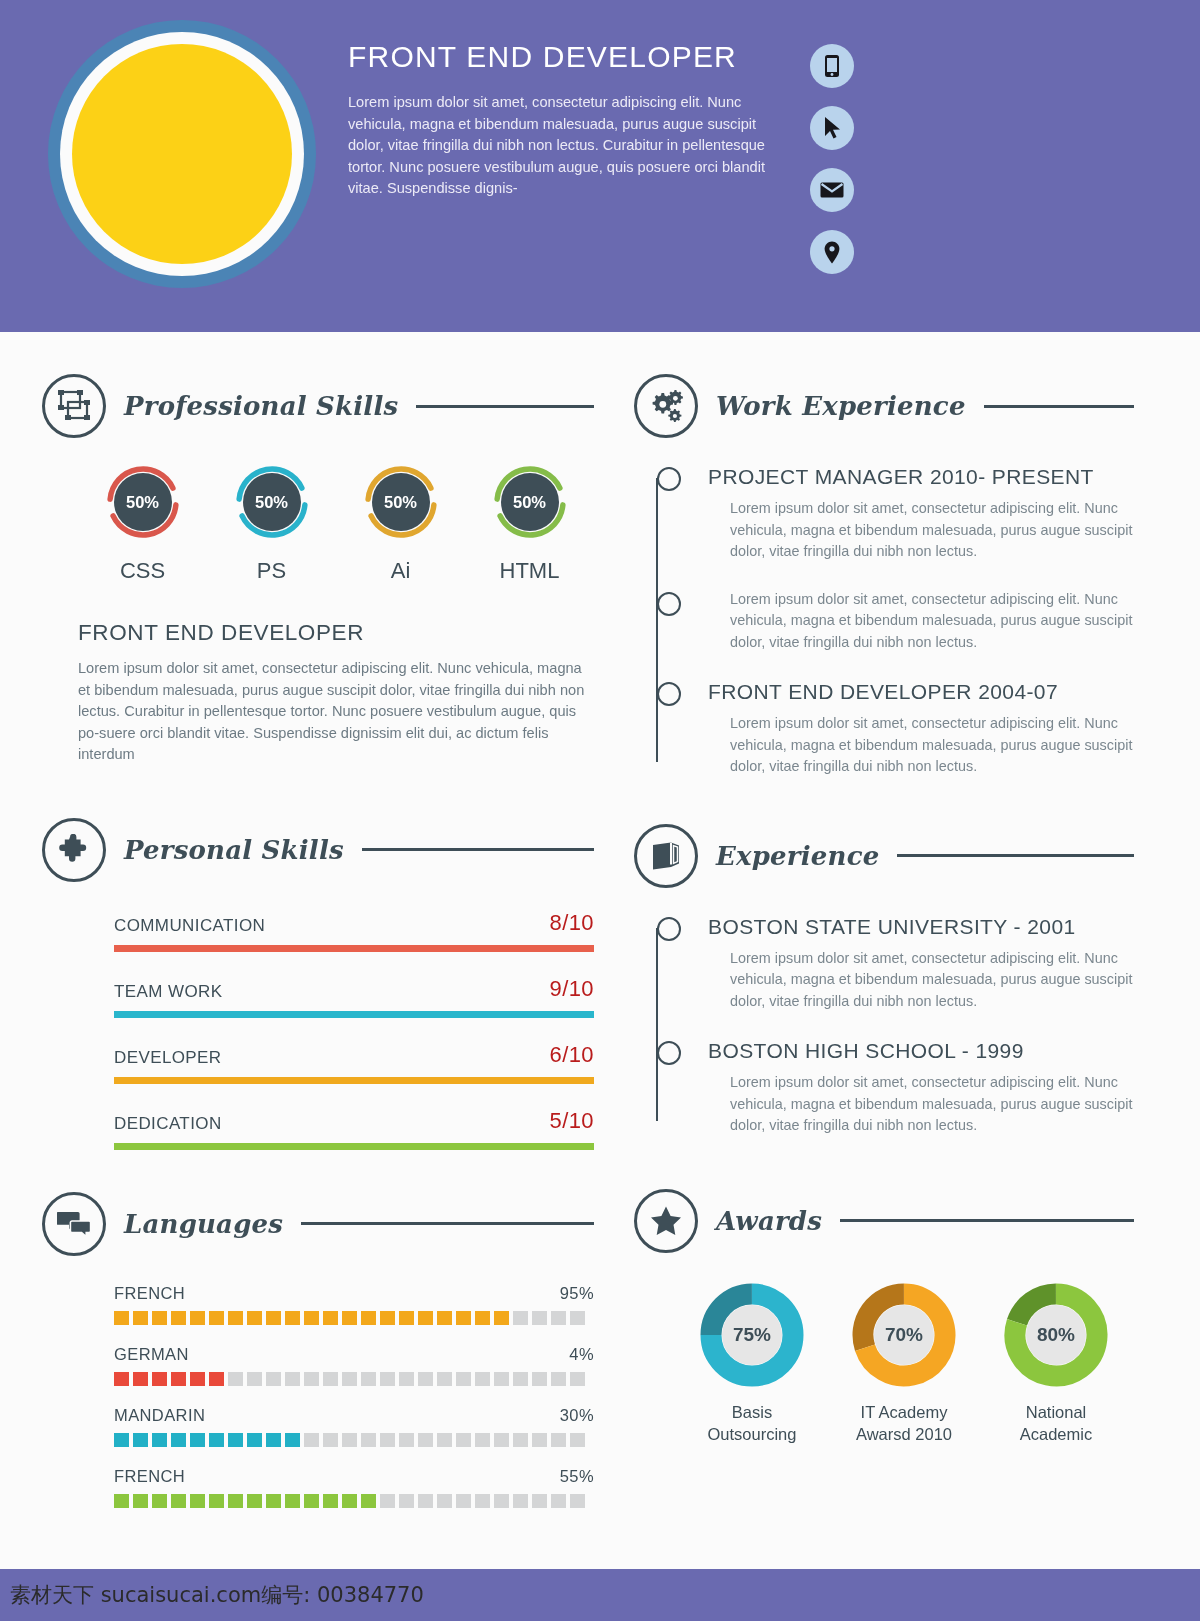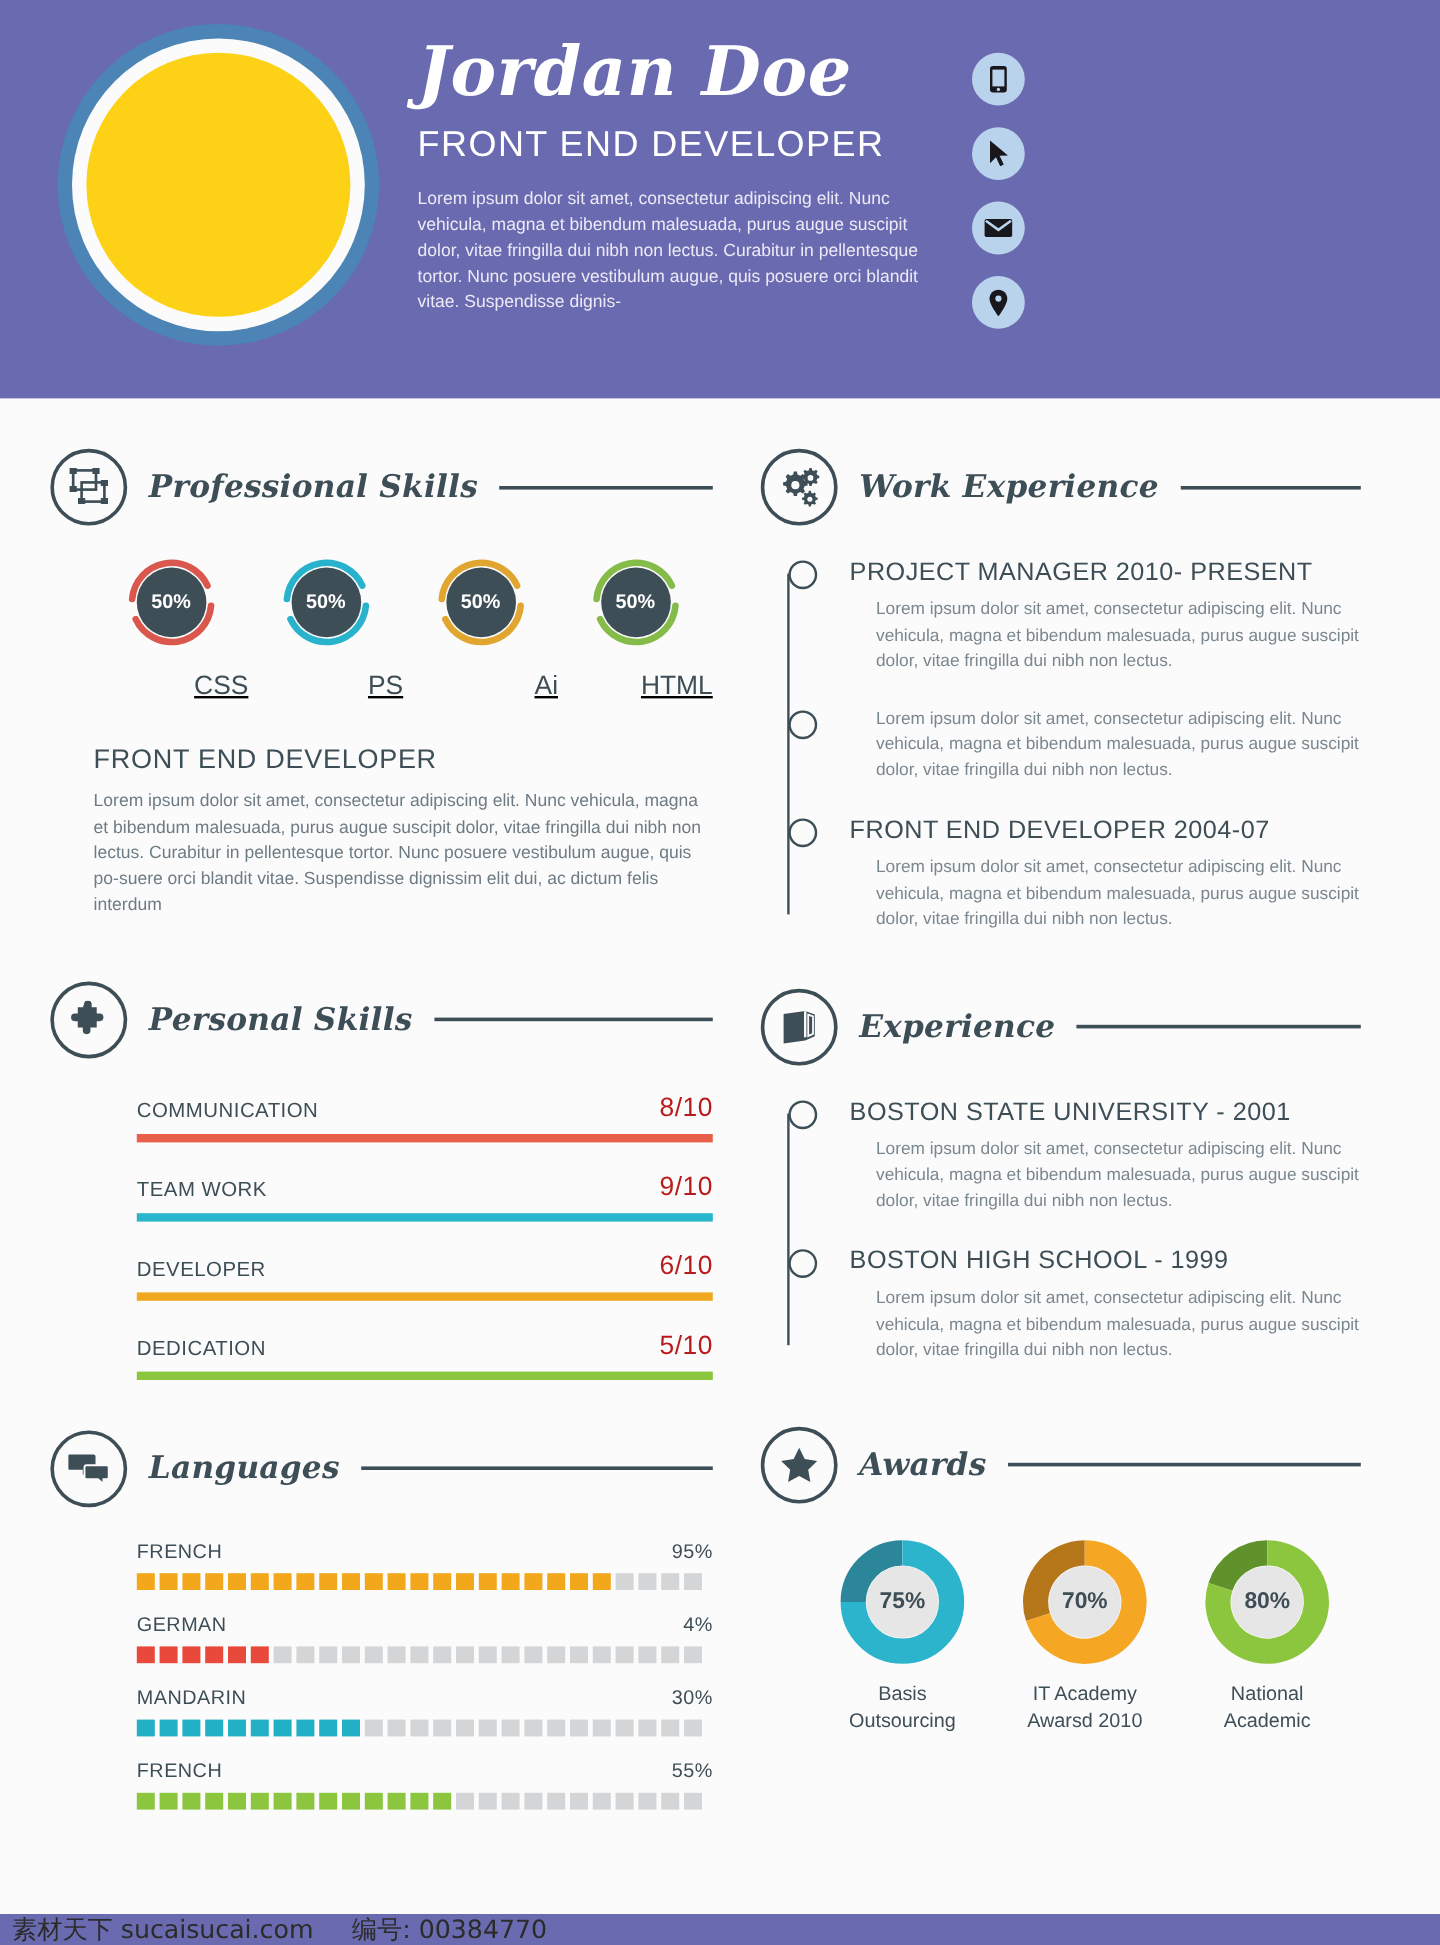--- a/index.html
+++ b/index.html
@@ -119,21 +119,21 @@
     background: #3e4e57;
     margin-left: 18px;
   }
 
   
   .prof-row {
     display: flex;
     margin-top: 26px;
     padding-left: 36px;
   }
-  .prof-item { width: 132px; text-align: right; text-decoration: underline; }
+  .prof-item { width: 132px; text-align: center; }
   .prof-ring { position: relative; width: 76px; height: 76px; margin: 0 auto; }
   .prof-ring svg { position: absolute; left: 0; top: 0; }
   .prof-hub {
     position: absolute;
     left: 9px; top: 9px;
     width: 58px; height: 58px;
     border-radius: 50%;
     background: #3e4e57;
     color: #ffffff;
     font-size: 16.5px;
@@ -248,26 +248,26 @@
     margin-top: 14px;
     font-size: 16.5px;
     line-height: 22px;
     color: #3e4e57;
   }
 
   
   .footer-wm {
     position: absolute;
     left: 0; bottom: 0;
-    width: 1200px; height: 26px;
+    width: 1200px; height: 52px;
     background: #6a6ab0;
     display: flex;
     align-items: center;
     padding-left: 10px;
-    gap: 32px;
+    gap: 0;
   }
   .wm-txt {
     font-family: "DejaVu Sans", sans-serif;
     font-size: 21px;
     color: #2b2b2b;
     white-space: nowrap;
   }
 </style>
 </head>
 <body>
@@ -275,21 +275,20 @@
 <div id="page">
 
   <div class="header">
     <div class="avatar-wrap">
       <div class="avatar-inner">
         <div class="avatar-photo"></div>
       </div>
     </div>
 
     <div class="hdr-text">
-      <div class="name">Jordan Doe</div>
       <div class="role">FRONT END DEVELOPER</div>
       <div class="hdr-desc">Lorem ipsum dolor sit amet, consectetur adipiscing elit. Nunc vehicula, magna et bibendum malesuada, purus augue suscipit dolor, vitae fringilla dui nibh non lectus. Curabitur in pellentesque tortor. Nunc posuere vestibulum augue, quis posuere orci blandit vitae. Suspendisse dignis-</div>
     </div>
 
     <div class="social-col">
       <div class="social-btn">
         <span>
           <svg width="16" height="24" viewBox="0 0 16 24">
               <rect x="1" y="1" width="14" height="22" rx="2.5" fill="#17171c"></rect>
               <rect x="3" y="4" width="10" height="14" fill="#b9d3ec"></rect>

